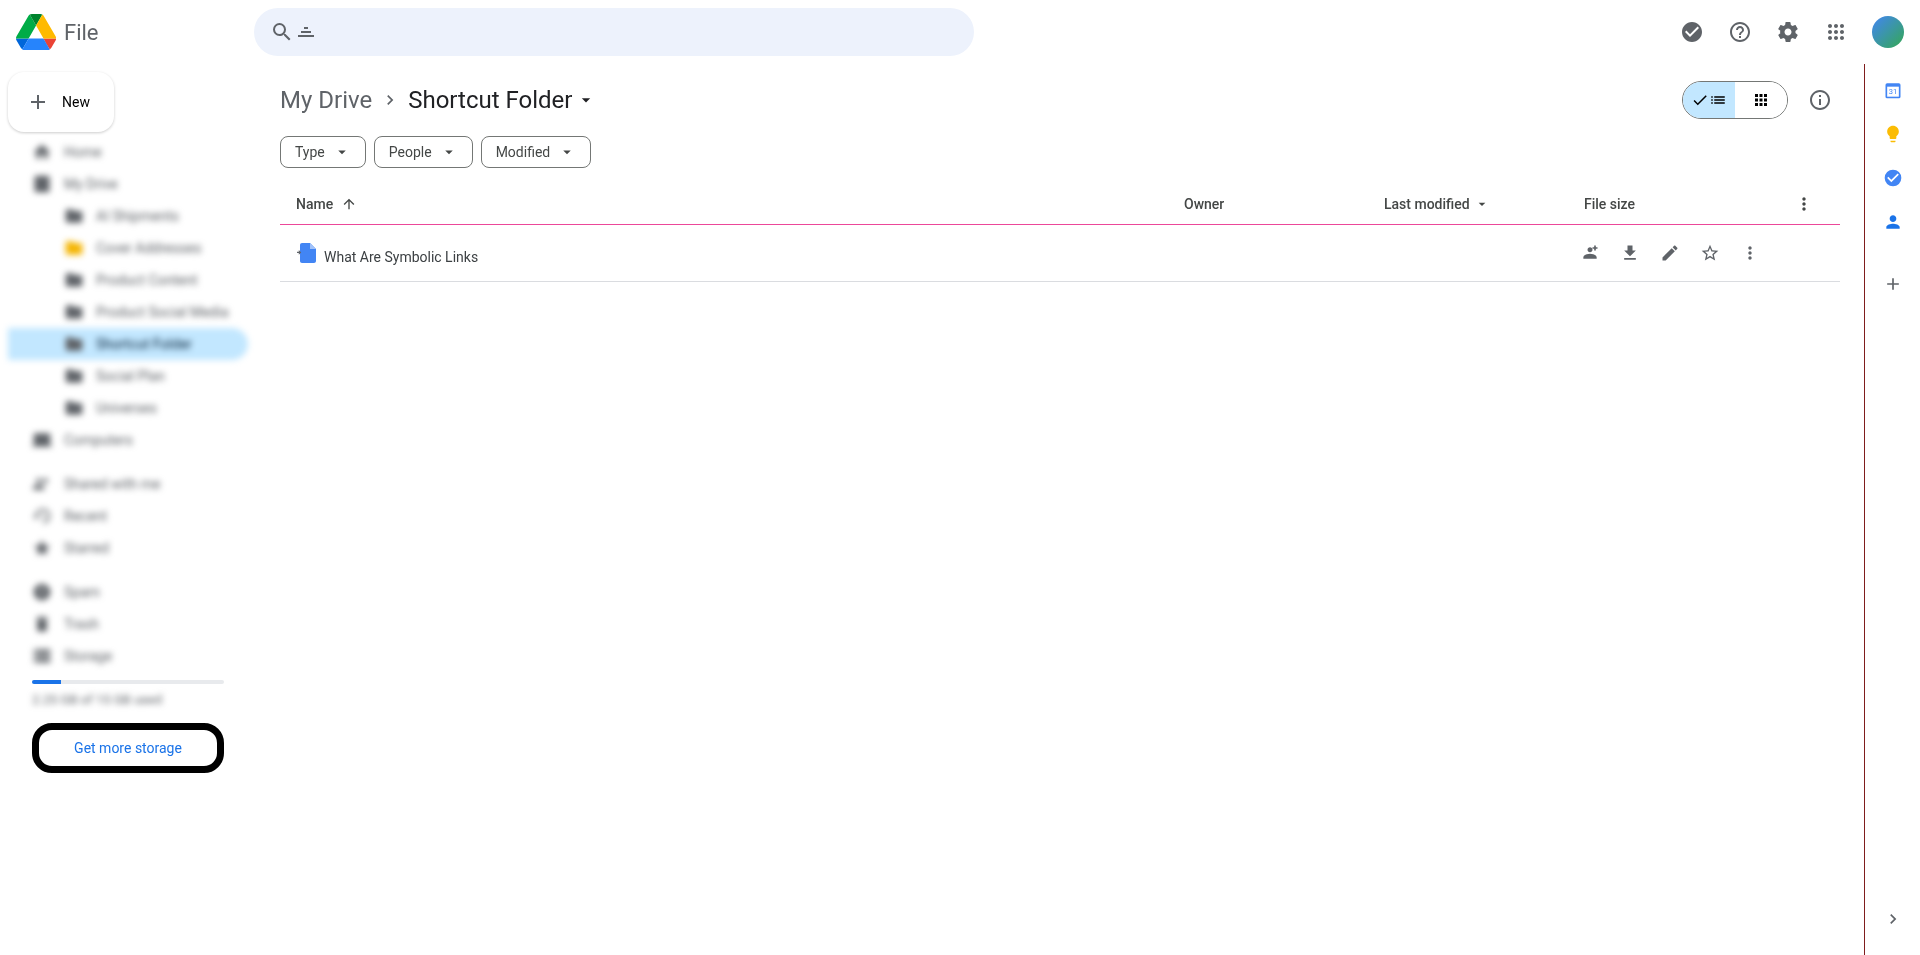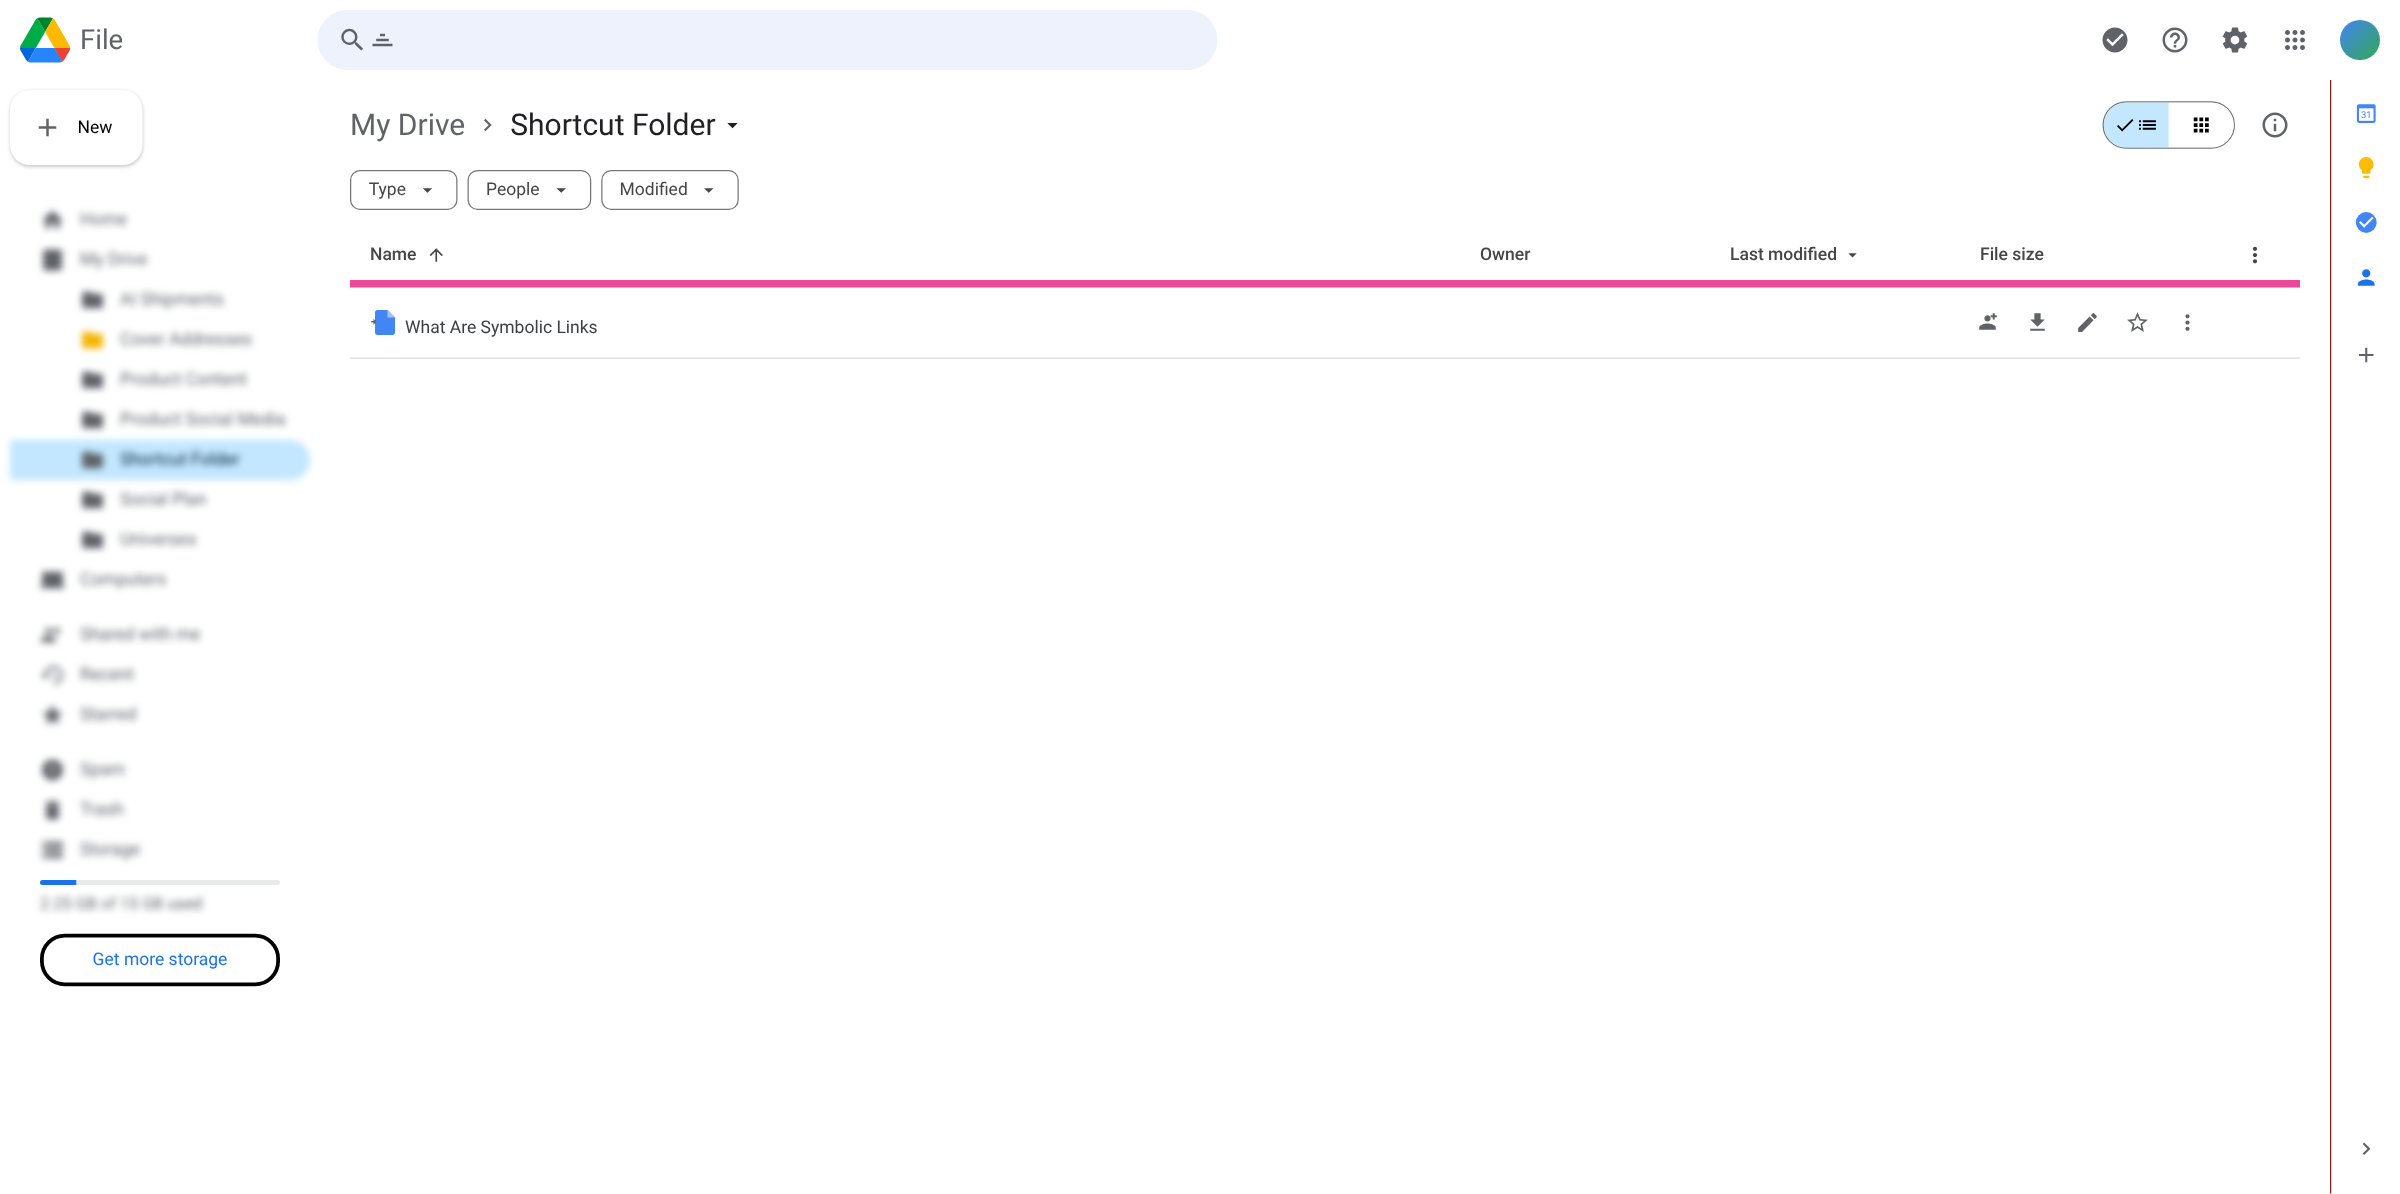--- a/index.html
+++ b/index.html
@@ -16,54 +16,54 @@
     .search-options { width: 24px; height: 24px; color: #5f6368; cursor: pointer; }
     .header-right { margin-left: auto; display: flex; align-items: center; gap: 8px; }
     .header-icon { width: 40px; height: 40px; display: flex; align-items: center; justify-content: center; border-radius: 50%; color: #5f6368; cursor: pointer; }
     .avatar { width: 32px; height: 32px; border-radius: 50%; background: linear-gradient(135deg, #4285f4, #34a853); margin-left: 8px; }
     
     
     .main { display: flex; flex: 1; overflow: hidden; }
     
     
     .sidebar { width: 256px; padding: 8px; display: flex; flex-direction: column; }
-    .new-button { display: flex; align-items: center; gap: 12px; padding: 18px 24px 18px 18px; background: #fff; border: none; border-radius: 16px; box-shadow: 0 1px 3px rgba(0,0,0,0.2); font-size: 14px; cursor: pointer; width: fit-content; margin-bottom: 28px; }
+    .new-button { display: flex; align-items: center; gap: 12px; padding: 18px 24px 18px 18px; background: #fff; border: none; border-radius: 16px; box-shadow: 0 1px 3px rgba(0,0,0,0.2); font-size: 14px; cursor: pointer; width: fit-content; margin-bottom: 4px; }
     .new-icon { width: 24px; height: 24px; }
     .nav-item { display: flex; align-items: center; gap: 12px; padding: 6px 12px 6px 24px; border-radius: 0 20px 20px 0; font-size: 14px; color: #5f6368; cursor: pointer; filter: blur(3px); }
     .nav-item.child { padding-left: 56px; }
     .nav-item.active { background: #c2e7ff; color: #001d35; }
     .nav-item.starred .folder-icon { color: #f4b400; }
     .nav-icon { width: 20px; height: 20px; flex-shrink: 0; }
     .folder-icon { color: #5f6368; }
     .nav-spacer { height: 12px; }
     .storage-bar { margin: 8px 24px; height: 4px; background: #e8eaed; border-radius: 2px; overflow: hidden; }
     .storage-fill { width: 15%; height: 100%; background: #1a73e8; }
     .storage-text { font-size: 13px; color: #5f6368; padding: 0 24px; filter: blur(3px); }
-    .storage-button { margin: 16px 24px; padding: 10px 24px; border: 3px solid #000000; border-radius: 20px; background: #fff; font-size: 14px; color: #1a73e8; cursor: pointer; }
+    .storage-button { margin: 16px 24px; padding: 10px 24px; border: 7px solid #000000; border-radius: 20px; background: #fff; font-size: 14px; color: #1a73e8; cursor: pointer; }
     
     
     .content { flex: 1; display: flex; }
     .content-main { flex: 1; background: #fff; border-radius: 16px 0 0 0; padding: 16px 24px; display: flex; flex-direction: column; }
     
     
     .breadcrumb-row { display: flex; align-items: center; justify-content: space-between; margin-bottom: 16px; }
     .breadcrumb { display: flex; align-items: center; gap: 8px; font-size: 24px; color: #5f6368; }
     .breadcrumb-current { display: flex; align-items: center; gap: 4px; color: #202124; cursor: pointer; }
     .view-toggle { display: flex; align-items: center; gap: 12px; }
     .toggle-group { display: flex; border: 1px solid #747775; border-radius: 20px; overflow: hidden; }
     .toggle-btn { width: 52px; height: 36px; display: flex; align-items: center; justify-content: center; background: #fff; cursor: pointer; }
     .toggle-btn.active { background: #c2e7ff; }
     .info-btn { width: 40px; height: 40px; display: flex; align-items: center; justify-content: center; border-radius: 50%; cursor: pointer; color: #5f6368; }
     
     
     .filters { display: flex; gap: 8px; margin-bottom: 16px; }
     .filter-chip { display: flex; align-items: center; gap: 8px; padding: 6px 14px; border: 1px solid #747775; border-radius: 8px; font-size: 14px; color: #444746; cursor: pointer; background: #fff; }
     
     
-    .table-header { display: flex; align-items: center; padding: 10px 16px; font-size: 14px; color: #444746; font-weight: 500; border-bottom: 6px solid #ec4899; }
+    .table-header { display: flex; align-items: center; padding: 10px 16px; font-size: 14px; color: #444746; font-weight: 500; border-bottom: 1px solid #ec4899; }
     .col-name { flex: 1; display: flex; align-items: center; gap: 8px; }
     .col-owner { width: 200px; }
     .col-modified { width: 200px; display: flex; align-items: center; gap: 4px; }
     .col-size { width: 200px; }
     .col-menu { width: 40px; display: flex; justify-content: center; }
     .sort-arrow { width: 16px; height: 16px; }
     
     .table-row { display: flex; align-items: center; padding: 10px 16px; font-size: 14px; color: #3c4043; border-bottom: 1px solid #dadce0; cursor: pointer; }
     .row-name { flex: 1; display: flex; align-items: flex-end; gap: 4px; }
     .doc-icon { width: 24px; height: 24px; color: #4285f4; }

